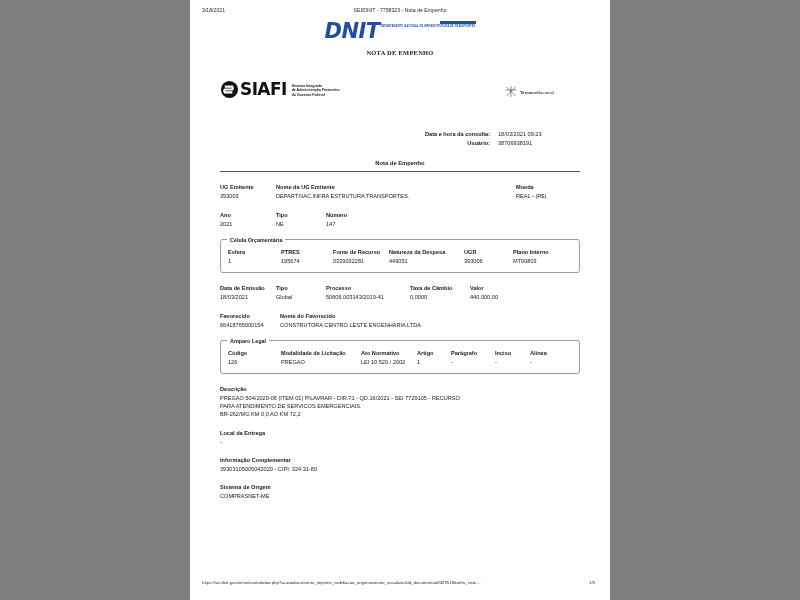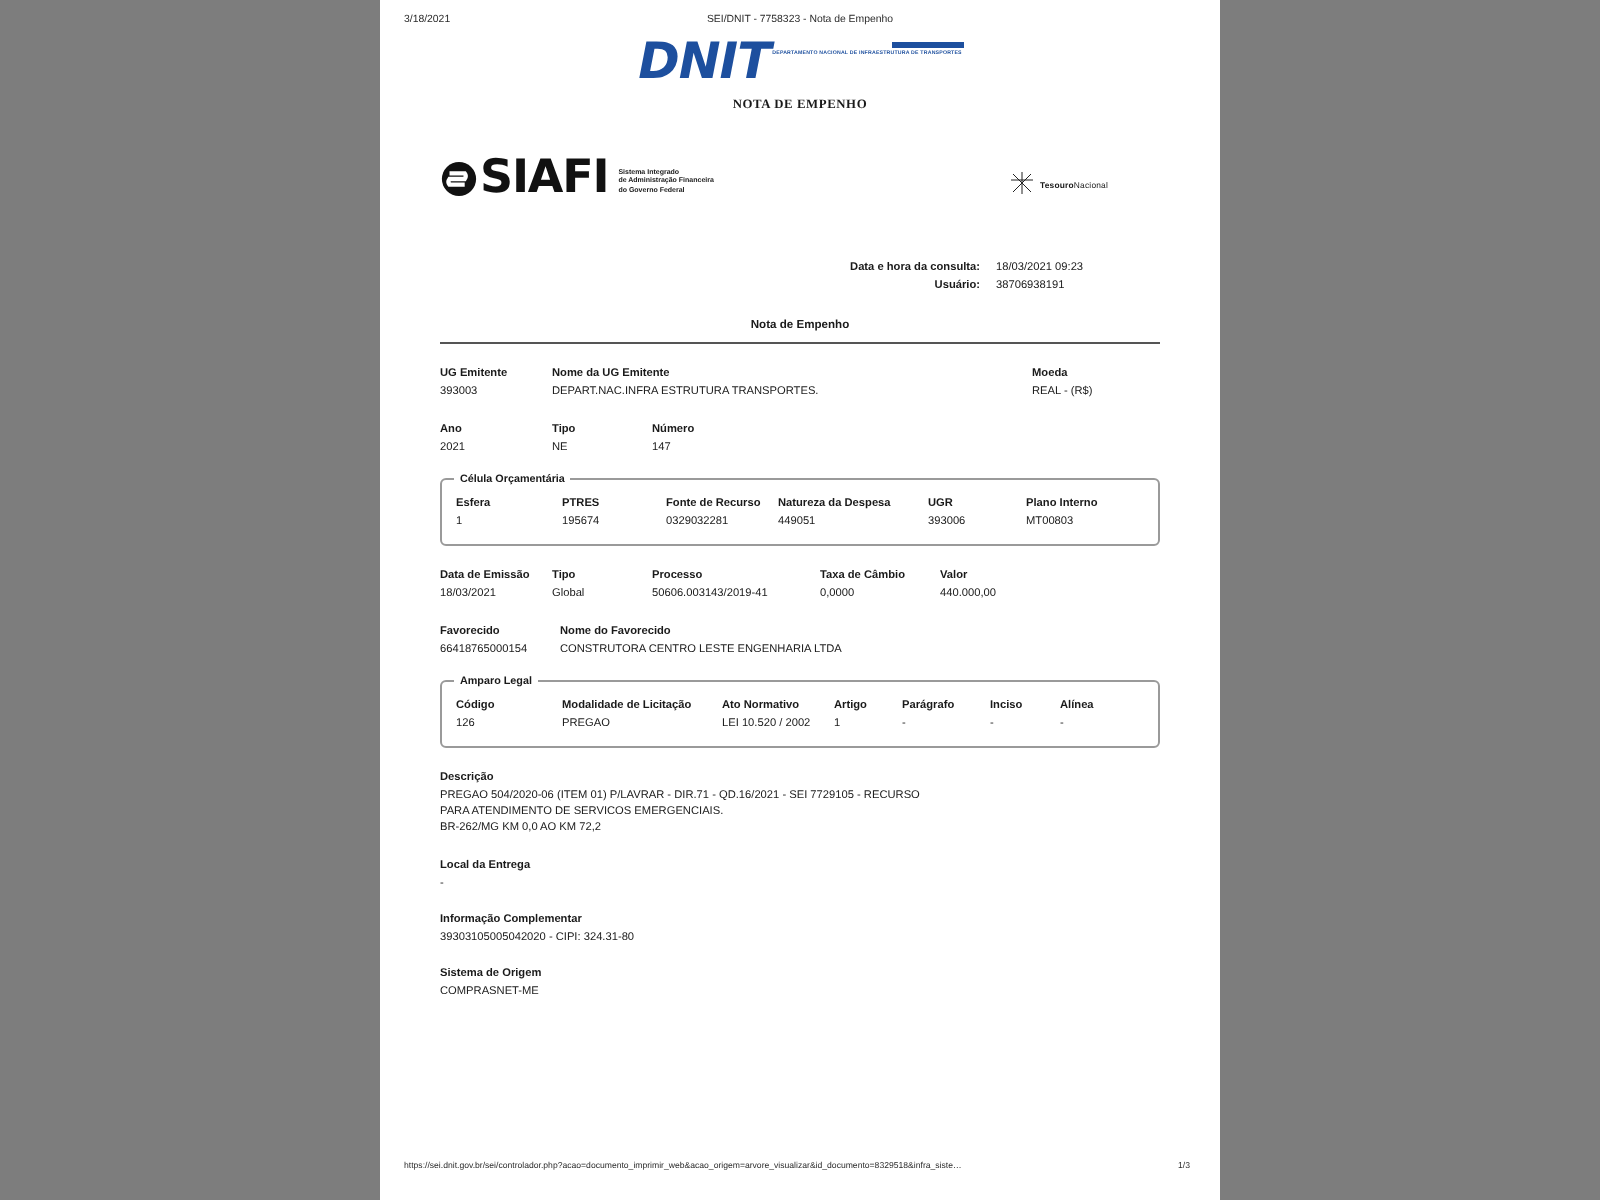--- a/index.html
+++ b/index.html
@@ -57,21 +57,21 @@
   }
   .dnit-logo {
     display: inline-block;
     position: relative;
     height: 26px;
   }
   .dnit-word {
     font-family: "DejaVu Sans", sans-serif;
     font-weight: bold;
     font-style: italic;
-    font-size: 25px;
+    font-size: 21px;
     letter-spacing: -0.5px;
     color: #1d4f9e;
     line-height: 26px;
     display: inline-block;
     vertical-align: top;
   }
   .dnit-rule {
     position: absolute;
     right: -1px;
     top: 3px;
@@ -114,21 +114,21 @@
   .siafi-mark {
     width: 19px;
     height: 19px;
     position: relative;
     flex: 0 0 auto;
   }
   .siafi-mark svg { display: block; }
   .siafi-name {
     font-family: "DejaVu Sans", sans-serif;
     font-weight: bold;
-    font-size: 23px;
+    font-size: 17px;
     letter-spacing: -0.6px;
     color: #111;
     line-height: 19px;
     margin-left: 1px;
   }
   .siafi-desc {
     margin-left: 5px;
     font-size: 3.5px;
     line-height: 4.4px;
     color: #1a1a1a;

